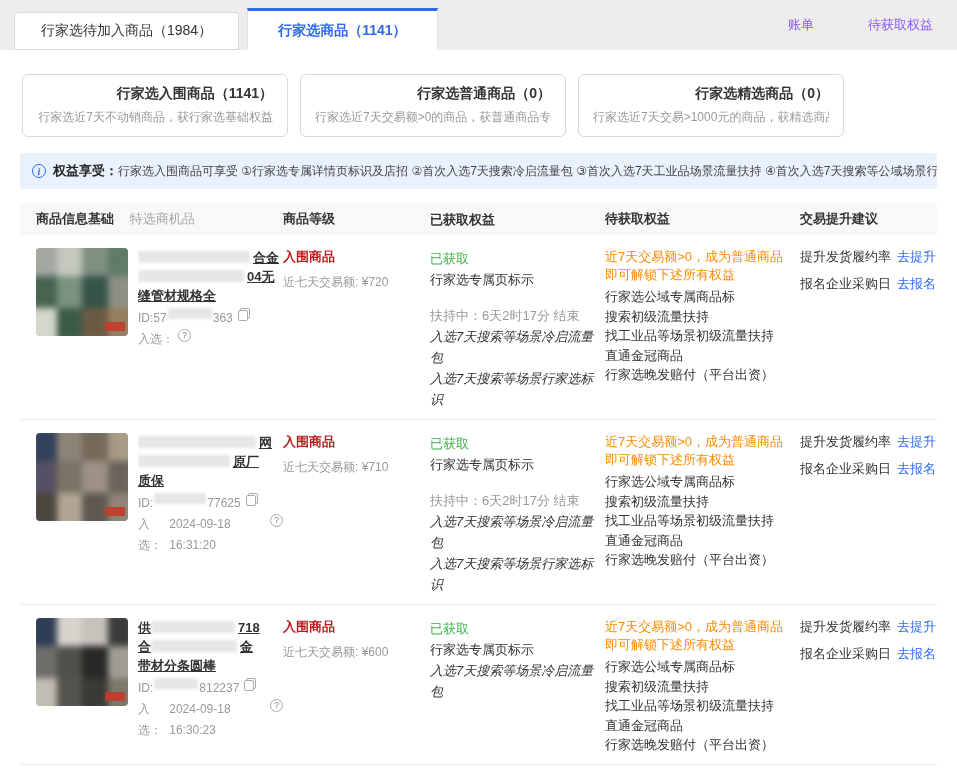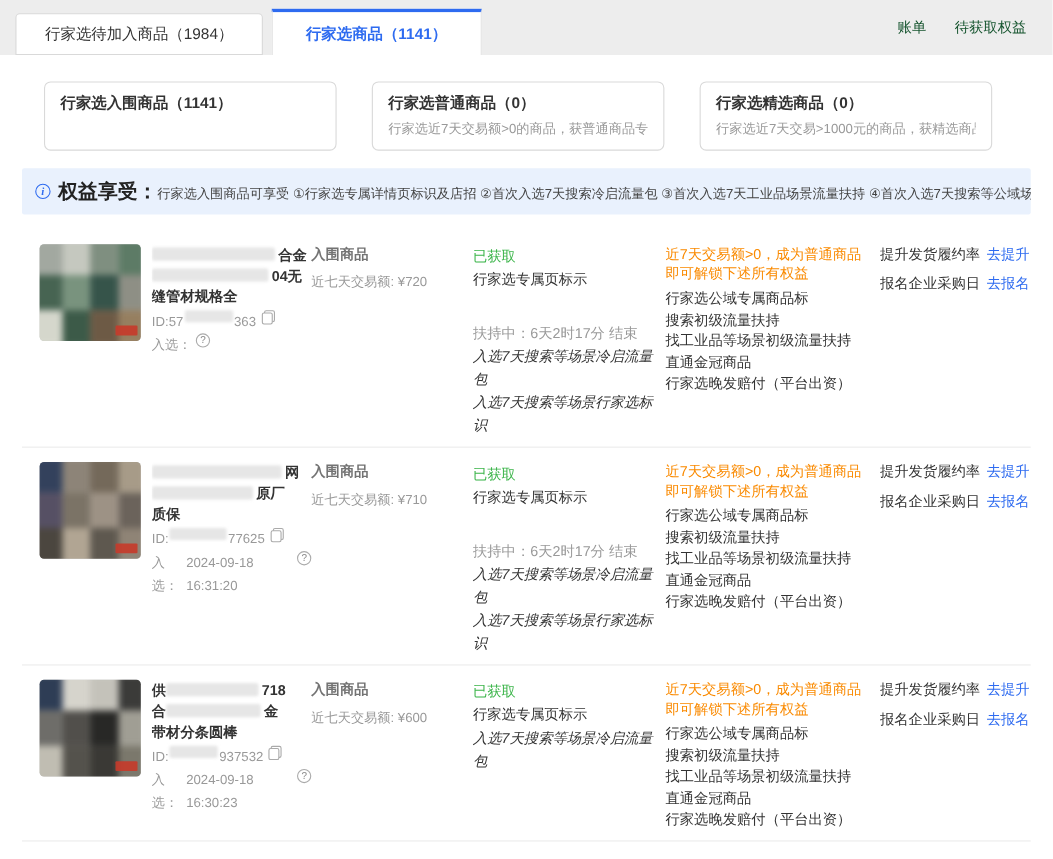--- a/index.html
+++ b/index.html
@@ -7,31 +7,31 @@
 body { font-family:"Liberation Sans","DejaVu Sans",sans-serif; background:#ffffff; color:#333; }
 a { text-decoration:none; cursor:pointer; }
 
 
 .tabbar { background:#ededed; height:50px; display:flex; justify-content:space-between; padding-left:14px; }
 .tabs { display:flex; align-items:flex-end; }
 .tab { font-size:14px; display:flex; align-items:center; cursor:pointer; }
 .tab-inactive { background:#fff; border:1px solid #d9d9d9; border-radius:4px 4px 0 0; height:38px; padding:0 26px; color:#333; margin-right:8px; }
 .tab-active { background:#fff; border-top:3px solid #2e6bf0; border-left:1px solid #e3e3e3; border-right:1px solid #e3e3e3; height:42px; padding:0 30px; color:#2e6bf0; font-weight:bold; }
 .header-links { display:flex; gap:26px; align-items:center; margin-right:24px; font-size:13px; }
-.header-links a { color:#14532d; }
+.header-links a { color:#8b5cf6;margin-left:28px; }
 
 
 .content { padding:0 20px; }
-.cards { display:flex; gap:32px; margin:24px 0 0 20px; }
+.cards { display:flex; gap:12px; margin:24px 0 0 2px;text-align:right; }
 .card { width:266px; border:1px solid #d9d9d9; border-radius:6px; padding:10px 14px; }
 .card-title { font-size:14px; font-weight:bold; color:#333; }
 .card-desc { font-size:12px; color:#999; margin-top:6px; white-space:nowrap; overflow:hidden; }
 
 .banner { margin-top:16px; background:#e9f1fd; border-radius:2px; padding:9px 12px; font-size:12px; color:#444; display:flex; align-items:center; gap:7px; white-space:nowrap; overflow:hidden; }
-.banner b { color:#222; font-size:18px; }
+.banner b { color:#222; font-size:13px; }
 .info-icon { flex:none; width:14px; height:14px; border:1px solid #2e6bf0; border-radius:50%; color:#2e6bf0; font-size:10px; font-style:italic; font-weight:bold; display:inline-flex; align-items:center; justify-content:center; font-family:"Liberation Serif",serif; }
 
 .searchbox { position:relative; width:228px; margin:14px 0 0 16px; }
 .searchbox input { width:100%; height:30px; border:1px solid #ddd; border-radius:3px; padding:0 30px 0 10px; font-size:12px; color:#333; outline:none; background:#fff; }
 .searchbox input::placeholder { color:#bbb; }
 .search-icon { position:absolute; right:9px; top:7px; cursor:pointer; }
 
 
 .table { margin-top:14px; }
 .thead { display:flex; background:#f7f8fa; height:32px; align-items:center; font-size:13px; font-weight:bold; color:#333; padding-left:16px; }
@@ -44,36 +44,36 @@
 
 .row { display:flex; padding:13px 0 9px 16px; border-bottom:1px solid #ebebeb; }
 .row .col-product { display:flex; gap:10px; }
 .thumb-wrap { width:92px; height:88px; border-radius:4px; overflow:hidden; position:relative; flex:none; background:#ccc; }
 .thumb { position:absolute; left:-5px; top:-5px; right:-5px; bottom:-5px; display:grid; grid-template-columns:repeat(4,1fr); grid-auto-rows:1fr; filter:blur(3px); }
 .thumb i { display:block; }
 .red-tag::after { content:""; position:absolute; right:3px; bottom:5px; width:20px; height:9px; background:#c73a2b; opacity:.9; border-radius:1px; filter:blur(.7px); z-index:2; }
 
 .pinfo { width:145px; font-size:12px; color:#999; }
 .ptitle { font-size:13px; color:#333; font-weight:bold; line-height:19px; margin-bottom:3px; }
-.tline { white-space:nowrap; overflow:hidden; }
+.tline { white-space:nowrap; overflow:hidden;text-decoration:underline; }
 .redact { display:inline-block; height:12px; background:#e6e6e6; filter:blur(1.5px); border-radius:2px; vertical-align:-1px; margin-right:3px; }
 .id-redact { height:11px; margin:0 1px; }
 .pid,.ptime { line-height:21px; display:flex; align-items:flex-start; }
 .copy-icon { position:relative; width:12px; height:13px; display:inline-block; margin-left:5px; cursor:pointer; flex:none; }
 .copy-icon::before { content:""; position:absolute; top:0; right:0; width:8px; height:9px; border:1px solid #aaa; border-radius:2px; }
 .copy-icon::after { content:""; position:absolute; bottom:0; left:0; width:8px; height:9px; border:1px solid #aaa; border-radius:2px; background:#fff; }
 .q-icon { width:13px; height:13px; border:1px solid #aaa; border-radius:50%; color:#888; font-size:9px; display:inline-flex; align-items:center; justify-content:center; margin-left:4px; cursor:pointer; flex:none; }
 
-.level { font-size:13px; font-weight:bold; color:#737373;font-family:Liberation Mono, monospace; }
+.level { font-size:13px; font-weight:bold; color:#b91c1c;font-family:Liberation Mono, monospace; }
 .gmv { font-size:12px; color:#999; margin-top:8px; }
 
 .col-acquired { font-size:13px; line-height:21px; padding-right:10px; }
 .acq-status { color:#3cb54a; }
 .acq-item { color:#333; }
-.support-timer { color:#999; margin-top:28px; }
+.support-timer { color:#999; margin-top:15px; }
 .support-items div { color:#333;font-style:italic; }
 
 .col-pending { font-size:13px; padding-right:10px; }
 .pending-head { color:#fa8a00; line-height:18px; margin-bottom:3px; }
 .pending-items div { color:#333; line-height:19.5px; }
 
 .col-suggest { font-size:13px; }
 .sg { white-space:nowrap; margin-bottom:9px; color:#333; }
 .sg a { color:#2e6bf0; margin-left:6px; }
 </style>
@@ -93,38 +93,49 @@
     <a>账单</a>
     <a>待获取权益</a>
   </div>
 </div>
 
 <div class="content">
 
   <div class="cards">
     <div class="card">
       <div class="card-title">行家选入围商品（1141）</div>
+      <div class="card-desc">行家选近7天不动销商品，获行家选基础权益</div>
     </div>
     <div class="card">
       <div class="card-title">行家选普通商品（0）</div>
       <div class="card-desc">行家选近7天交易额&gt;0的商品，获普通商品专属权益</div>
     </div>
     <div class="card">
       <div class="card-title">行家选精选商品（0）</div>
       <div class="card-desc">行家选近7天交易&gt;1000元的商品，获精选商品专属权益</div>
     </div>
   </div>
 
   <div class="banner">
     <span class="info-icon">i</span>
     <span><b>权益享受：</b><span>行家选入围商品可享受 ①行家选专属详情页标识及店招 ②首次入选7天搜索冷启流量包 ③首次入选7天工业品场景流量扶持 ④首次入选7天搜索等公域场景行家选标识等权益。</span></span>
   </div>
 
 
   <div class="table">
+    <div class="thead">
+      <div class="col-product">
+        <span>商品信息基础</span>
+        <span class="th-secondary">特选商机品</span>
+      </div>
+      <div class="col-level">商品等级</div>
+      <div class="col-acquired">已获取权益</div>
+      <div class="col-pending">待获取权益</div>
+      <div class="col-suggest">交易提升建议</div>
+    </div>
     <div id="tbody">
   <div class="row">
     <div class="col-product">
       <div class="thumb-wrap red-tag">
               <div class="thumb">
                 <i style="background: rgb(162, 168, 160);"></i>
                 <i style="background: rgb(197, 200, 191);"></i>
                 <i style="background: rgb(127, 143, 128);"></i>
                 <i style="background: rgb(93, 123, 102);"></i>
                 <i style="background: rgb(71, 100, 82);"></i>
@@ -281,21 +292,21 @@
       <div class="pinfo">
         <div class="ptitle">
                 <div class="tline"><span>供</span><span class="redact" style="width: 84px;"></span><span>718</span></div>
                 <div class="tline"><span>合</span><span class="redact" style="width: 86px;"></span><span>金</span></div>
                 <div class="tline"><span>带材分条圆棒</span></div>
               </div>
         <div class="pid">
           <span>ID: </span>
                 <span class="idpre"></span>
                 <span class="redact id-redact" style="width: 44px;"></span>
-                <span class="idsuf">937532</span>
+                <span class="idsuf">812237</span>
           <span class="copy-icon"></span>
         </div>
         <div class="ptime">
           <span>入选：</span>
                 <span class="ptime-val">2024-09-18 16:30:23</span>
           <span class="q-icon">?</span>
         </div>
       </div>
     </div>
     <div class="col-level">

